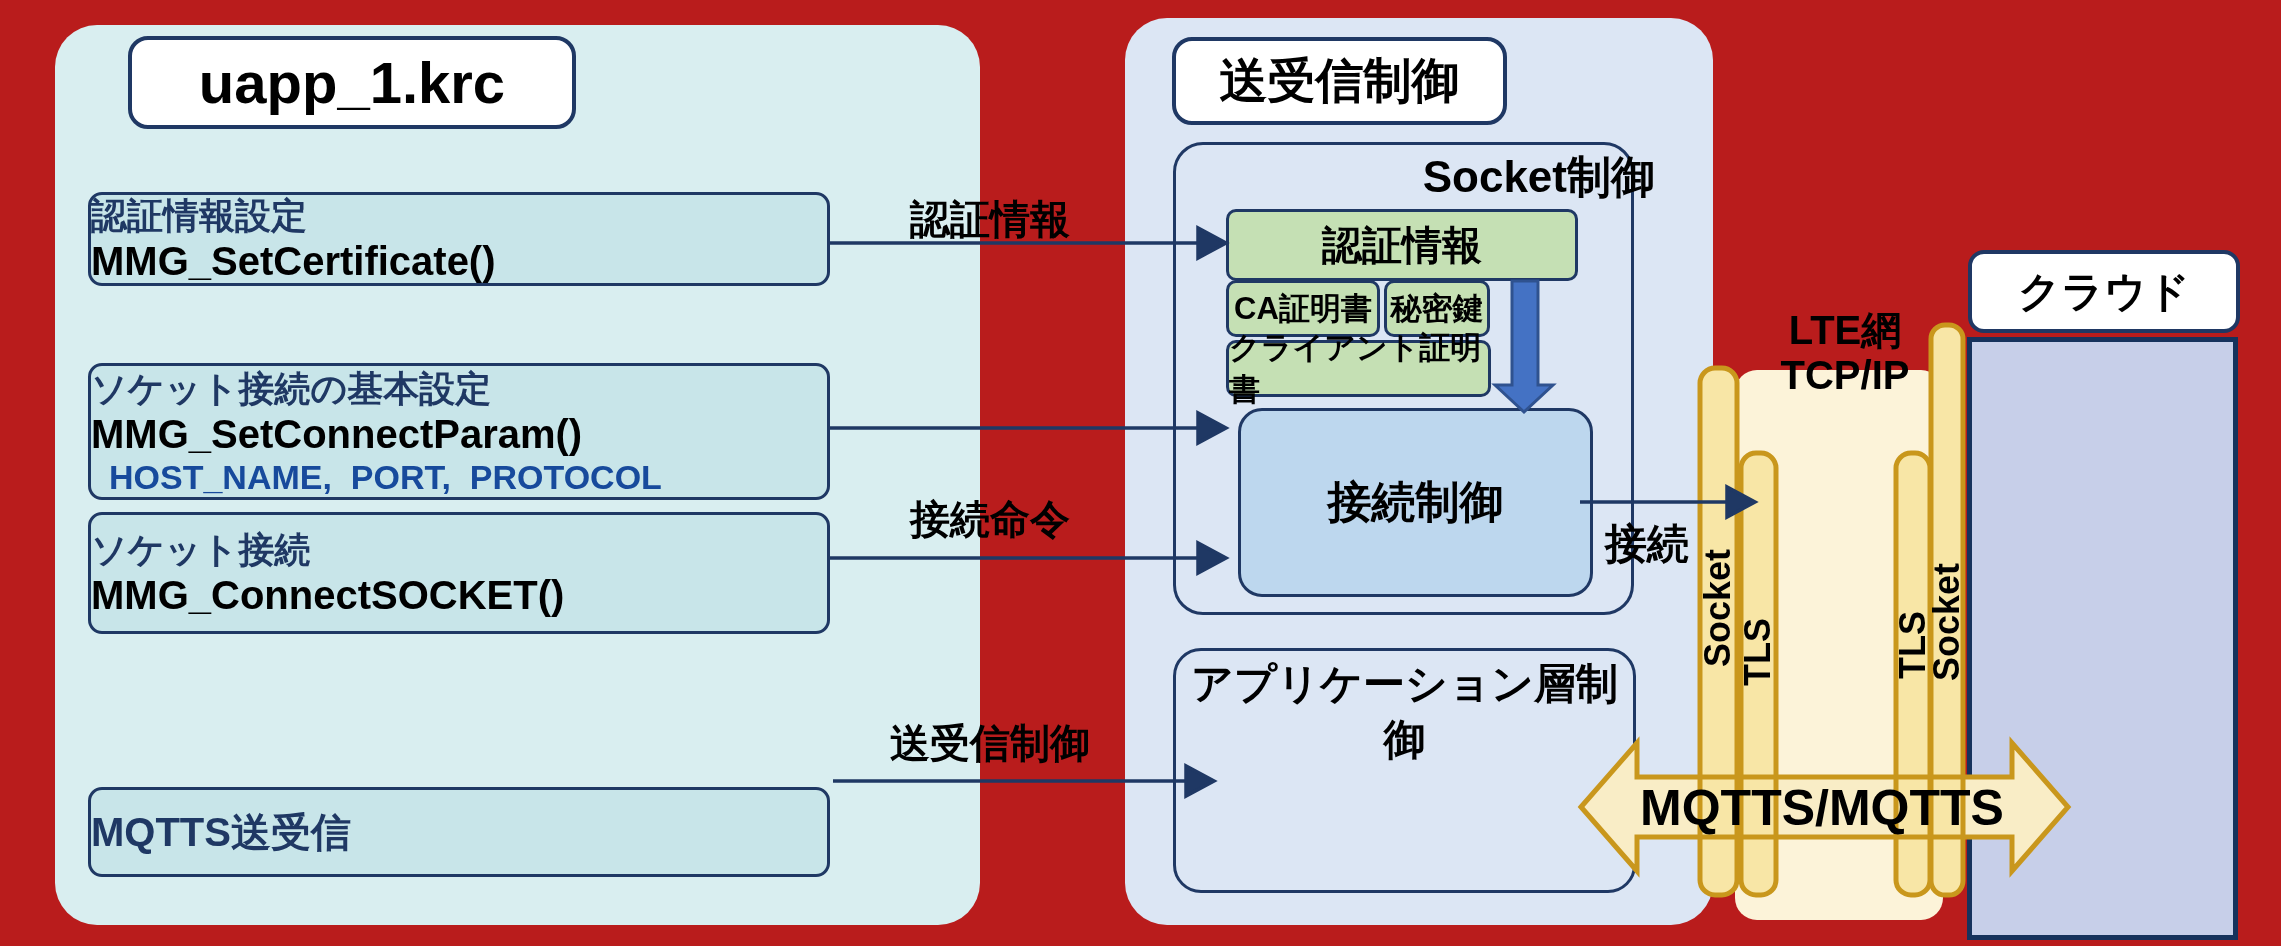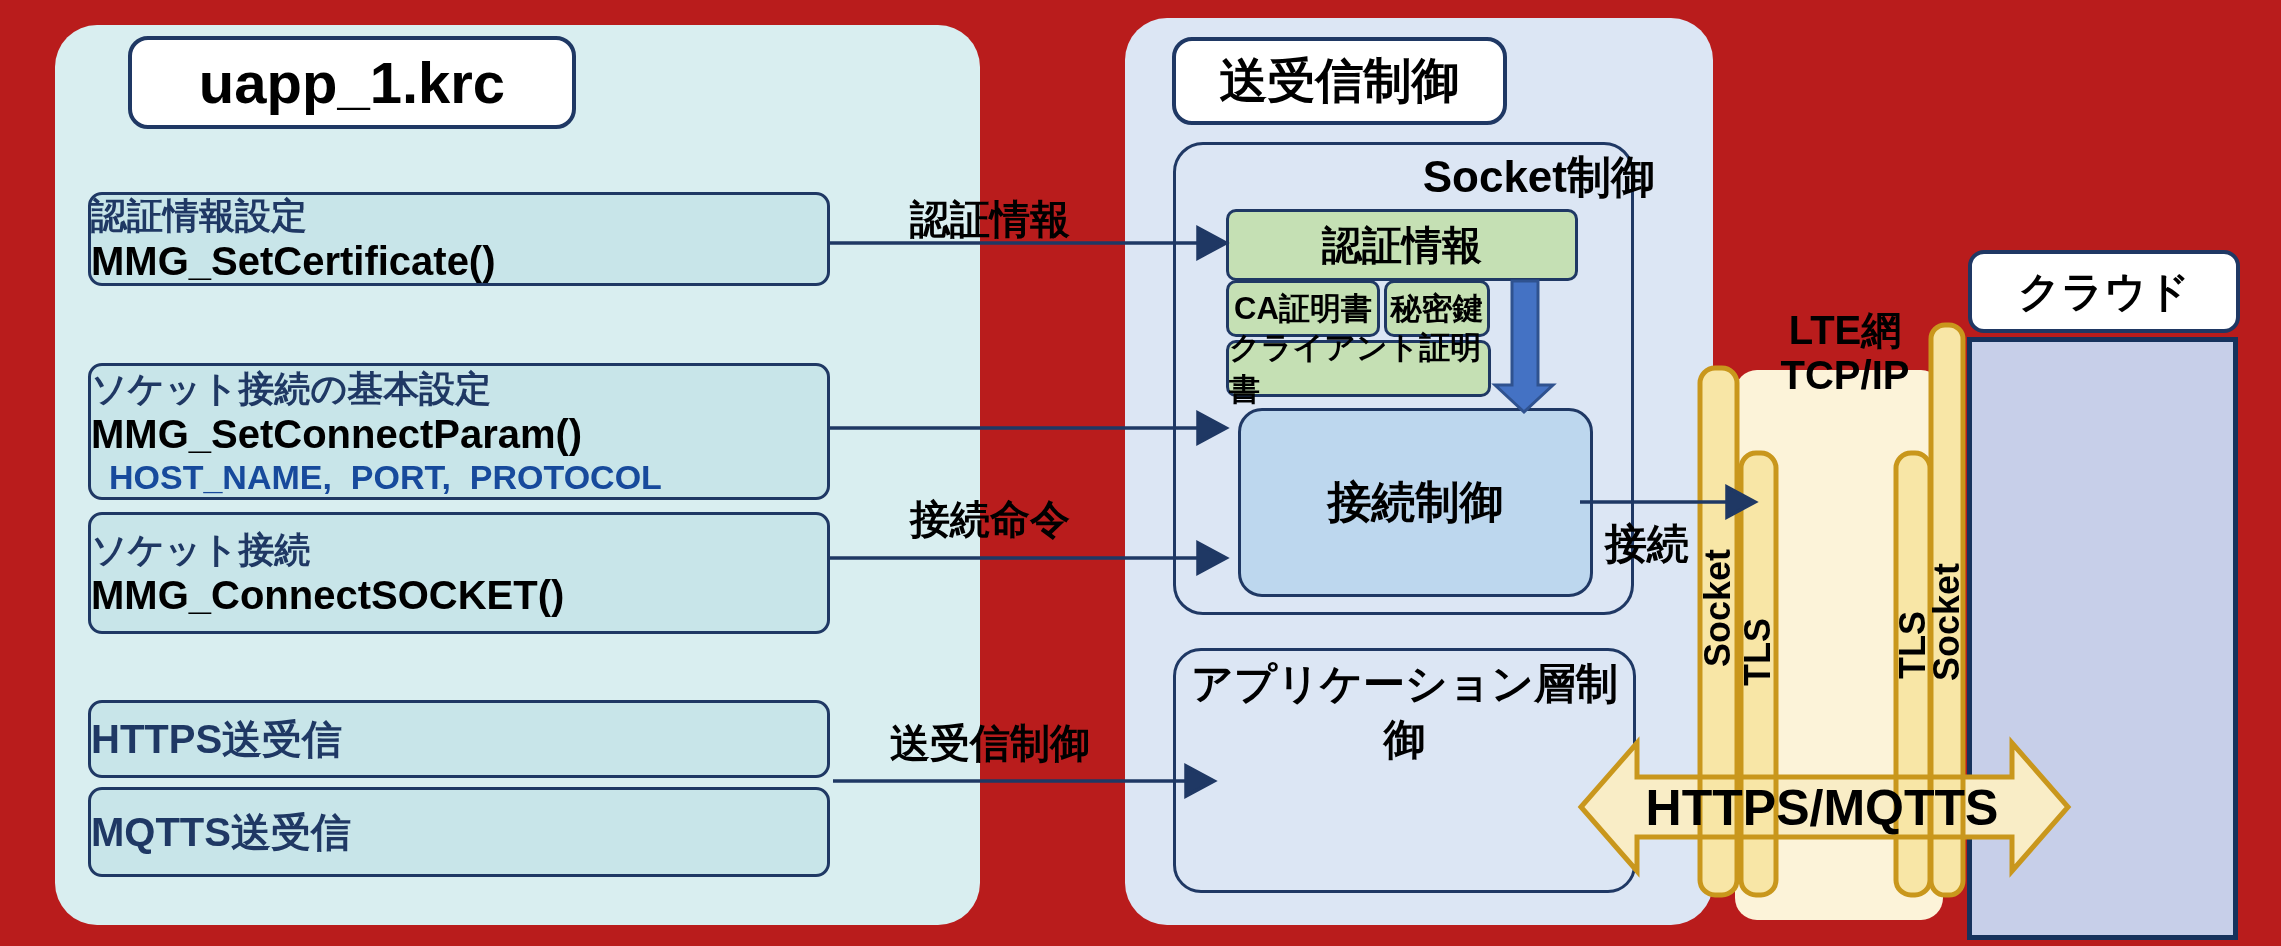--- a/index.html
+++ b/index.html
@@ -89,23 +89,20 @@
   </div>
   <div class="abs api-box" id="api-box-2">
     <div class="api-title">ソケット接続の基本設定</div>
     <div class="api-code">MMG_SetConnectParam()</div>
     <div class="api-params">HOST_NAME,  PORT,  PROTOCOL</div>
   </div>
   <div class="abs api-box" id="api-box-3">
     <div class="api-title">ソケット接続</div>
     <div class="api-code">MMG_ConnectSOCKET()</div>
   </div>
-  <div class="abs api-box" id="https-box">
-    <div class="api-title single-line">HTTPS送受信</div>
-  </div>
   <div class="abs api-box" id="mqtts-box">
     <div class="api-title single-line">MQTTS送受信</div>
   </div>
 
   <div class="abs" id="socket-ctrl-box"></div>
   <div class="abs" id="socket-ctrl-title">Socket制御</div>
   <div class="abs green-box" id="auth-info-box">
     <span>認証情報</span>
   </div>
   <div class="abs green-box" id="ca-cert-box">
@@ -156,15 +153,15 @@
   <div class="abs flow-label" id="connect-label">接続</div>
 
   <div class="abs" id="lte-label">
     <div>LTE網</div>
     <div>TCP/IP</div>
   </div>
   <div class="abs vlabel" id="socket-left-label">Socket</div>
   <div class="abs vlabel" id="tls-left-label">TLS</div>
   <div class="abs vlabel" id="tls-right-label">TLS</div>
   <div class="abs vlabel" id="socket-right-label">Socket</div>
-  <div class="abs" id="https-mqtts-label">HTTPS/MQTTS</div>
+  <div class="abs" id="https-mqtts-label">MQTTS/MQTTS</div>
 
 </div>
 
 </body></html>

